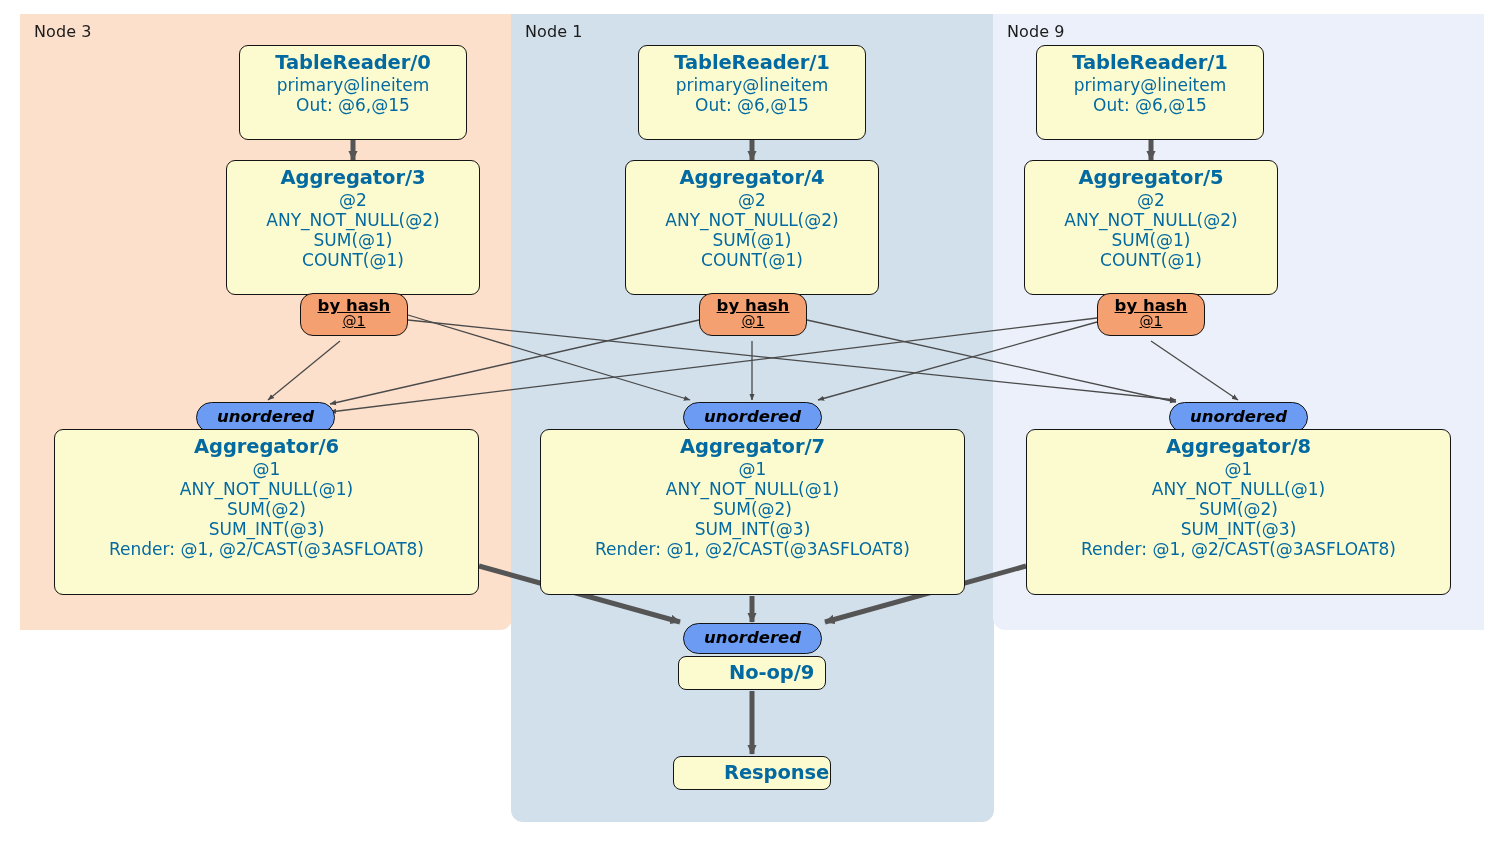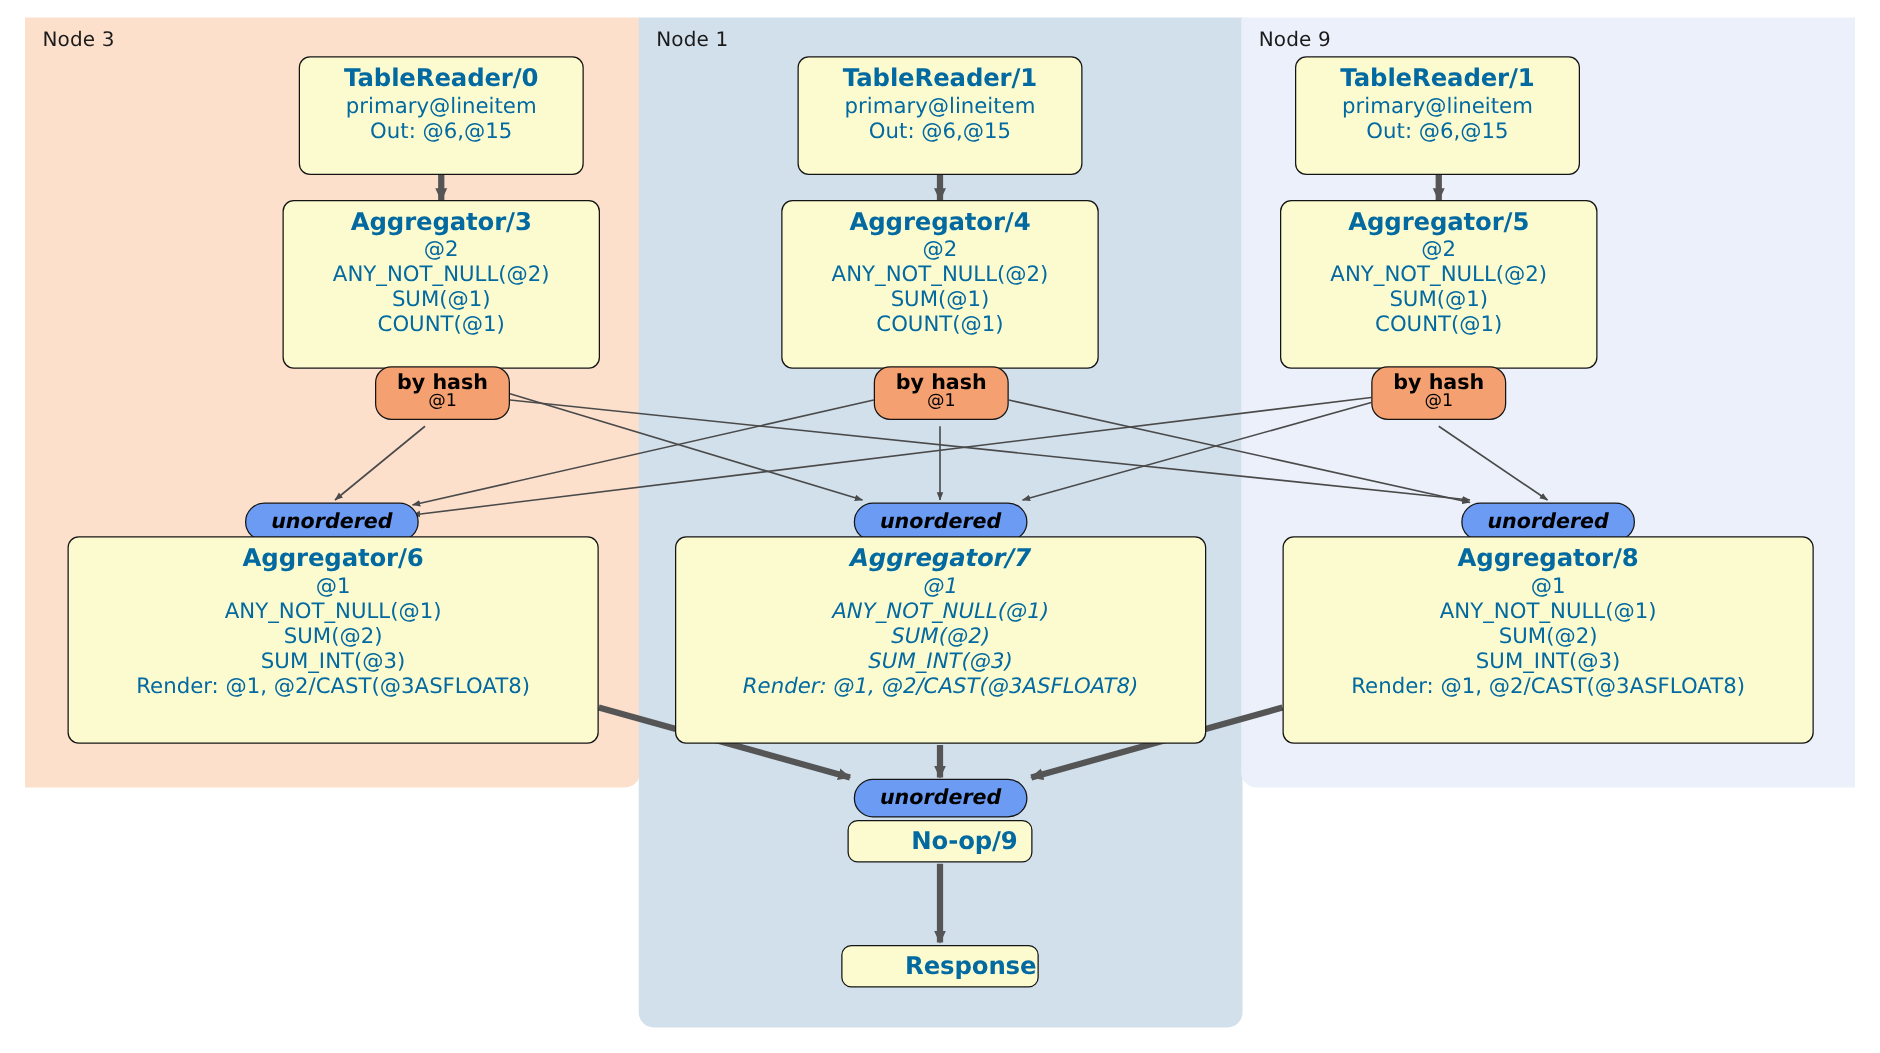--- a/index.html
+++ b/index.html
@@ -91,20 +91,21 @@
     background: #6b9bf2;
     font-weight: bold;
     font-size: 16.5px;
     padding: 5px 14px 6px 14px;
     font-style: italic;
   }
   .pill.orange {
     background: #f4a070;
     border-radius: 13px;
     padding: 3px 13px 5px 13px;
+    text-decoration: underline;
   }
   .pill.orange .ph {
     display: block;
     font-weight: bold;
     font-size: 16.5px;
   }
   .pill.orange .pa {
     display: block;
     font-size: 14px;
     margin-top: -1px;
@@ -213,21 +214,21 @@
       <div class="pill blue" style="left: 683px; top: 402px; width: 139px;"><span>unordered</span></div>
       <div class="pill blue" style="left: 1169px; top: 402px; width: 139px;"><span>unordered</span></div>
       <div class="gbox" style="left: 54px; top: 429px; width: 425px; min-height: 166px;">
         <span class="ttl">Aggregator/6</span>
         <span class="ln">@1</span>
         <span class="ln">ANY_NOT_NULL(@1)</span>
         <span class="ln">SUM(@2)</span>
         <span class="ln">SUM_INT(@3)</span>
         <span class="ln">Render: @1, @2/CAST(@3ASFLOAT8)</span>
       </div>
-      <div class="gbox" style="left: 540px; top: 429px; width: 425px; min-height: 166px; font-style: italic;">
+      <div class="gbox" style="left: 540px; top: 429px; width: 425px; min-height: 166px;">
         <span class="ttl">Aggregator/7</span>
         <span class="ln">@1</span>
         <span class="ln">ANY_NOT_NULL(@1)</span>
         <span class="ln">SUM(@2)</span>
         <span class="ln">SUM_INT(@3)</span>
         <span class="ln">Render: @1, @2/CAST(@3ASFLOAT8)</span>
       </div>
       <div class="gbox" style="left: 1026px; top: 429px; width: 425px; min-height: 166px;">
         <span class="ttl">Aggregator/8</span>
         <span class="ln">@1</span>

